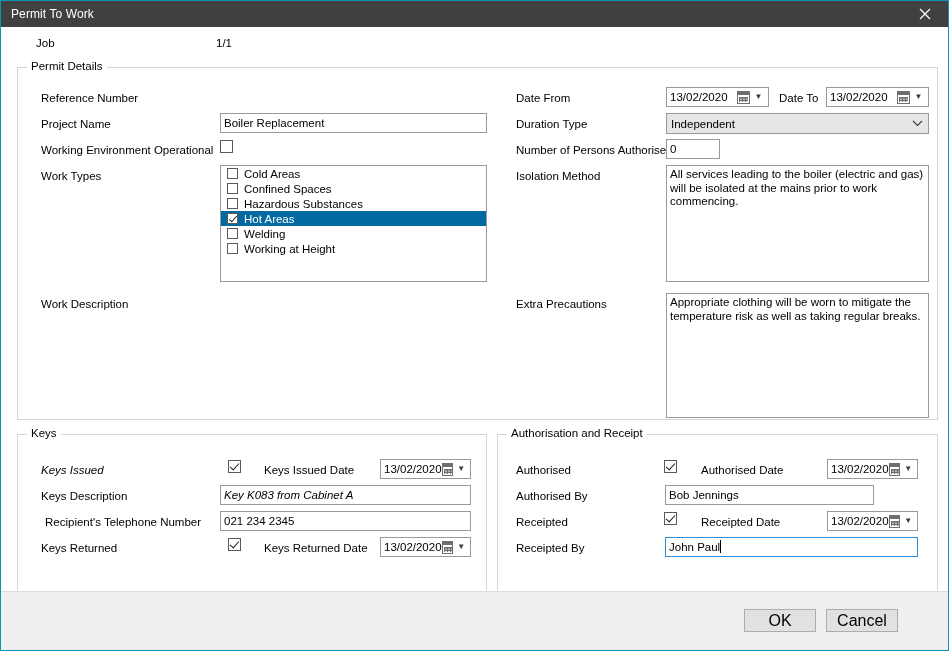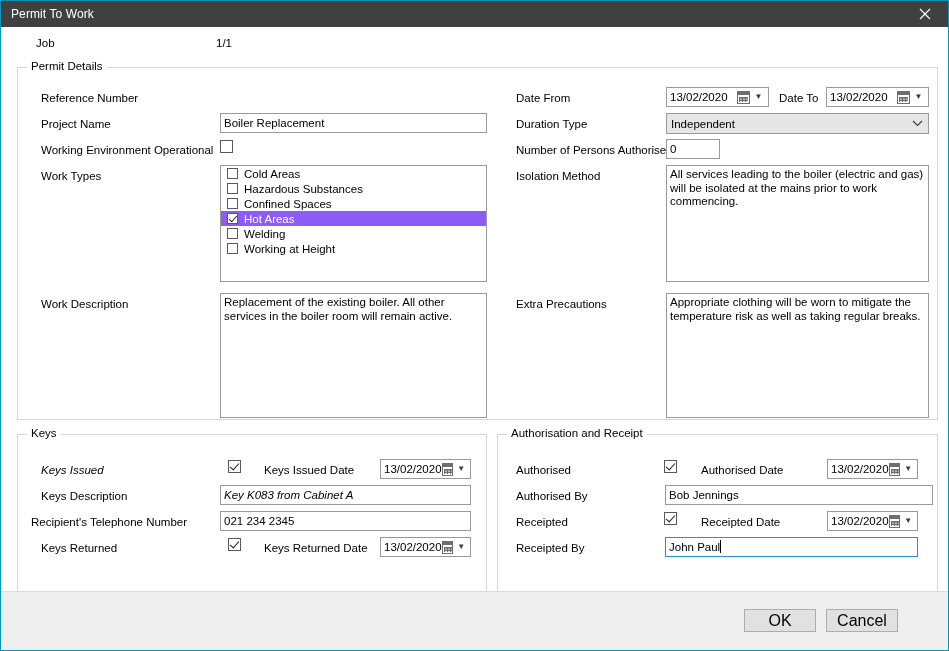--- a/index.html
+++ b/index.html
@@ -118,21 +118,21 @@
 
   
   .listbox{
     position:absolute;box-sizing:border-box;
     border:1px solid #9a9a9a;background:#ffffff;overflow:hidden;
   }
   .lb-item{
     position:relative;height:15px;display:flex;align-items:center;
     padding-left:6px;font-size:11.5px;color:#000;
   }
-  .lb-item.sel{background:#8b5cf6;color:#ffffff;}
+  .lb-item.sel{background:#0369a1;color:#ffffff;}
   .lb-item .lcb{
     width:11px;height:11px;box-sizing:border-box;border:1px solid #5a5a5a;
     background:#ffffff;margin-right:6px;position:relative;flex:none;
   }
   .lb-item .lcb.checked::after{
     content:"";position:absolute;left:2.5px;top:0px;
     width:3px;height:7px;border:solid #1c1c1c;border-width:0 1.3px 1.3px 0;
     transform:rotate(42deg);
   }
 
@@ -186,42 +186,41 @@
       <div class="cb" id="cb-weo" style="left:202px;top:72px;"></div>
 
       <span class="lbl" style="left:23px;top:102px;">Work Types</span>
       <div class="listbox" id="lb-worktypes" style="left:202px;top:97px;width:267px;height:117px;">
           <div class="lb-item">
             <span class="lcb"></span>
             <span>Cold Areas</span>
           </div>
           <div class="lb-item">
             <span class="lcb"></span>
+            <span>Confined Spaces</span>
+          </div>
+          <div class="lb-item">
+            <span class="lcb"></span>
             <span>Hazardous Substances</span>
-          </div>
-          <div class="lb-item">
-            <span class="lcb"></span>
-            <span>Confined Spaces</span>
           </div>
           <div class="lb-item sel">
             <span class="lcb checked"></span>
             <span>Hot Areas</span>
           </div>
           <div class="lb-item">
             <span class="lcb"></span>
             <span>Welding</span>
           </div>
           <div class="lb-item">
             <span class="lcb"></span>
             <span>Working at Height</span>
           </div>
         </div>
 
       <span class="lbl" style="left:23px;top:230px;">Work Description</span>
-      <div class="ta" id="ta-workdesc" style="left:202px;top:225px;width:267px;height:125px;">Replacement of the existing boiler. All other services in the boiler room will remain active.</div>
 
       <span class="lbl" style="left:498px;top:24px;">Date From</span>
       <div class="dp" id="dp-from" style="left:648px;top:19px;width:103px;">
         <span class="dpval">13/02/2020</span>
         <span class="cal"></span>
         <span class="arr">▼</span>
       </div>
 
       <span class="lbl" style="left:761px;top:24px;">Date To</span>
       <div class="dp" id="dp-to" style="left:808px;top:19px;width:103px;">
@@ -258,21 +257,21 @@
       <span class="lbl" style="left:246px;top:29px;">Keys Issued Date</span>
       <div class="dp" id="dp-keysissued" style="left:362px;top:24px;width:91px;">
         <span class="dpval">13/02/2020</span>
         <span class="cal"></span>
         <span class="arr">▼</span>
       </div>
 
       <span class="lbl" style="left:23px;top:55px;">Keys Description</span>
       <div class="tb" id="in-keysdesc" style="left:202px;top:50px;width:251px;font-style:italic;">Key K083 from Cabinet A</div>
 
-      <span class="lbl" style="left:13px;top:81px;">Recipient's Telephone Number</span>
+      <span class="lbl" style="left:27px;top:81px;">Recipient's Telephone Number</span>
       <div class="tb" id="in-tel" style="left:202px;top:76px;width:251px;">021 234 2345</div>
 
       <span class="lbl" style="left:23px;top:107px;">Keys Returned</span>
       <div class="cb checked" id="cb-keysreturned" style="left:210px;top:103px;"></div>
       <span class="lbl" style="left:246px;top:107px;">Keys Returned Date</span>
       <div class="dp" id="dp-keysreturned" style="left:362px;top:102px;width:91px;">
         <span class="dpval">13/02/2020</span>
         <span class="cal"></span>
         <span class="arr">▼</span>
       </div>
@@ -284,21 +283,21 @@
       <span class="lbl" style="left:18px;top:29px;">Authorised</span>
       <div class="cb checked" id="cb-auth" style="left:166px;top:25px;"></div>
       <span class="lbl" style="left:203px;top:29px;">Authorised Date</span>
       <div class="dp" id="dp-auth" style="left:329px;top:24px;width:91px;">
         <span class="dpval">13/02/2020</span>
         <span class="cal"></span>
         <span class="arr">▼</span>
       </div>
 
       <span class="lbl" style="left:18px;top:55px;">Authorised By</span>
-      <div class="tb" id="in-authby" style="left:167px;top:50px;width:268px;">Bob Jennings</div>
+      <div class="tb" id="in-authby" style="left:167px;top:50px;width:209px;">Bob Jennings</div>
 
       <span class="lbl" style="left:18px;top:81px;">Receipted</span>
       <div class="cb checked" id="cb-receipted" style="left:166px;top:77px;"></div>
       <span class="lbl" style="left:203px;top:81px;">Receipted Date</span>
       <div class="dp" id="dp-receipted" style="left:329px;top:76px;width:91px;">
         <span class="dpval">13/02/2020</span>
         <span class="cal"></span>
         <span class="arr">▼</span>
       </div>
 

